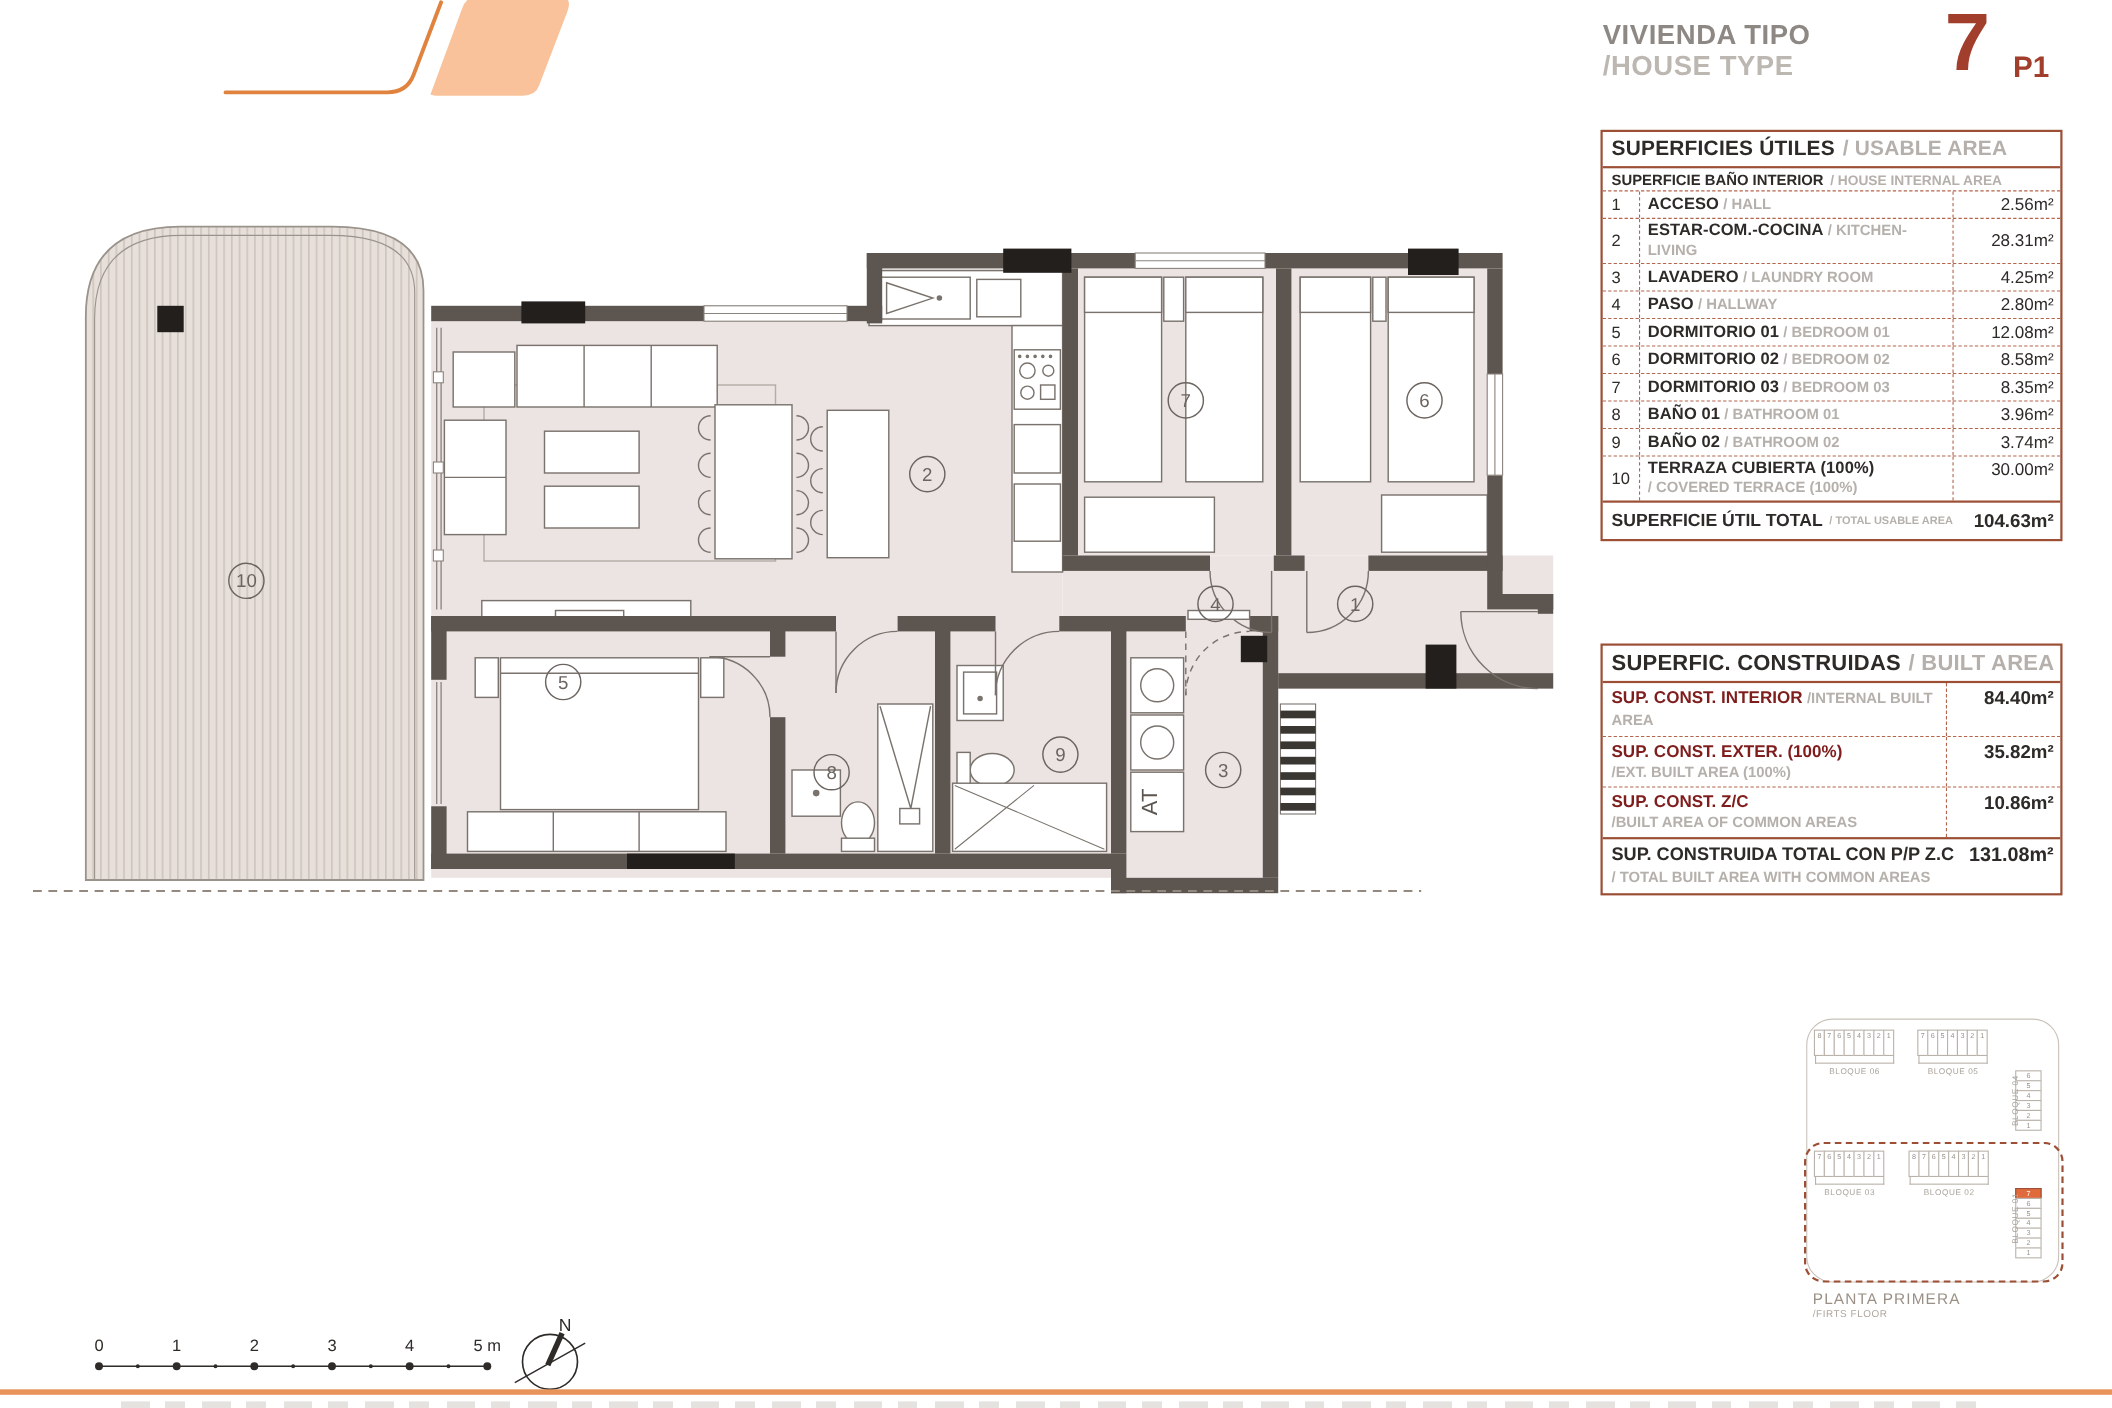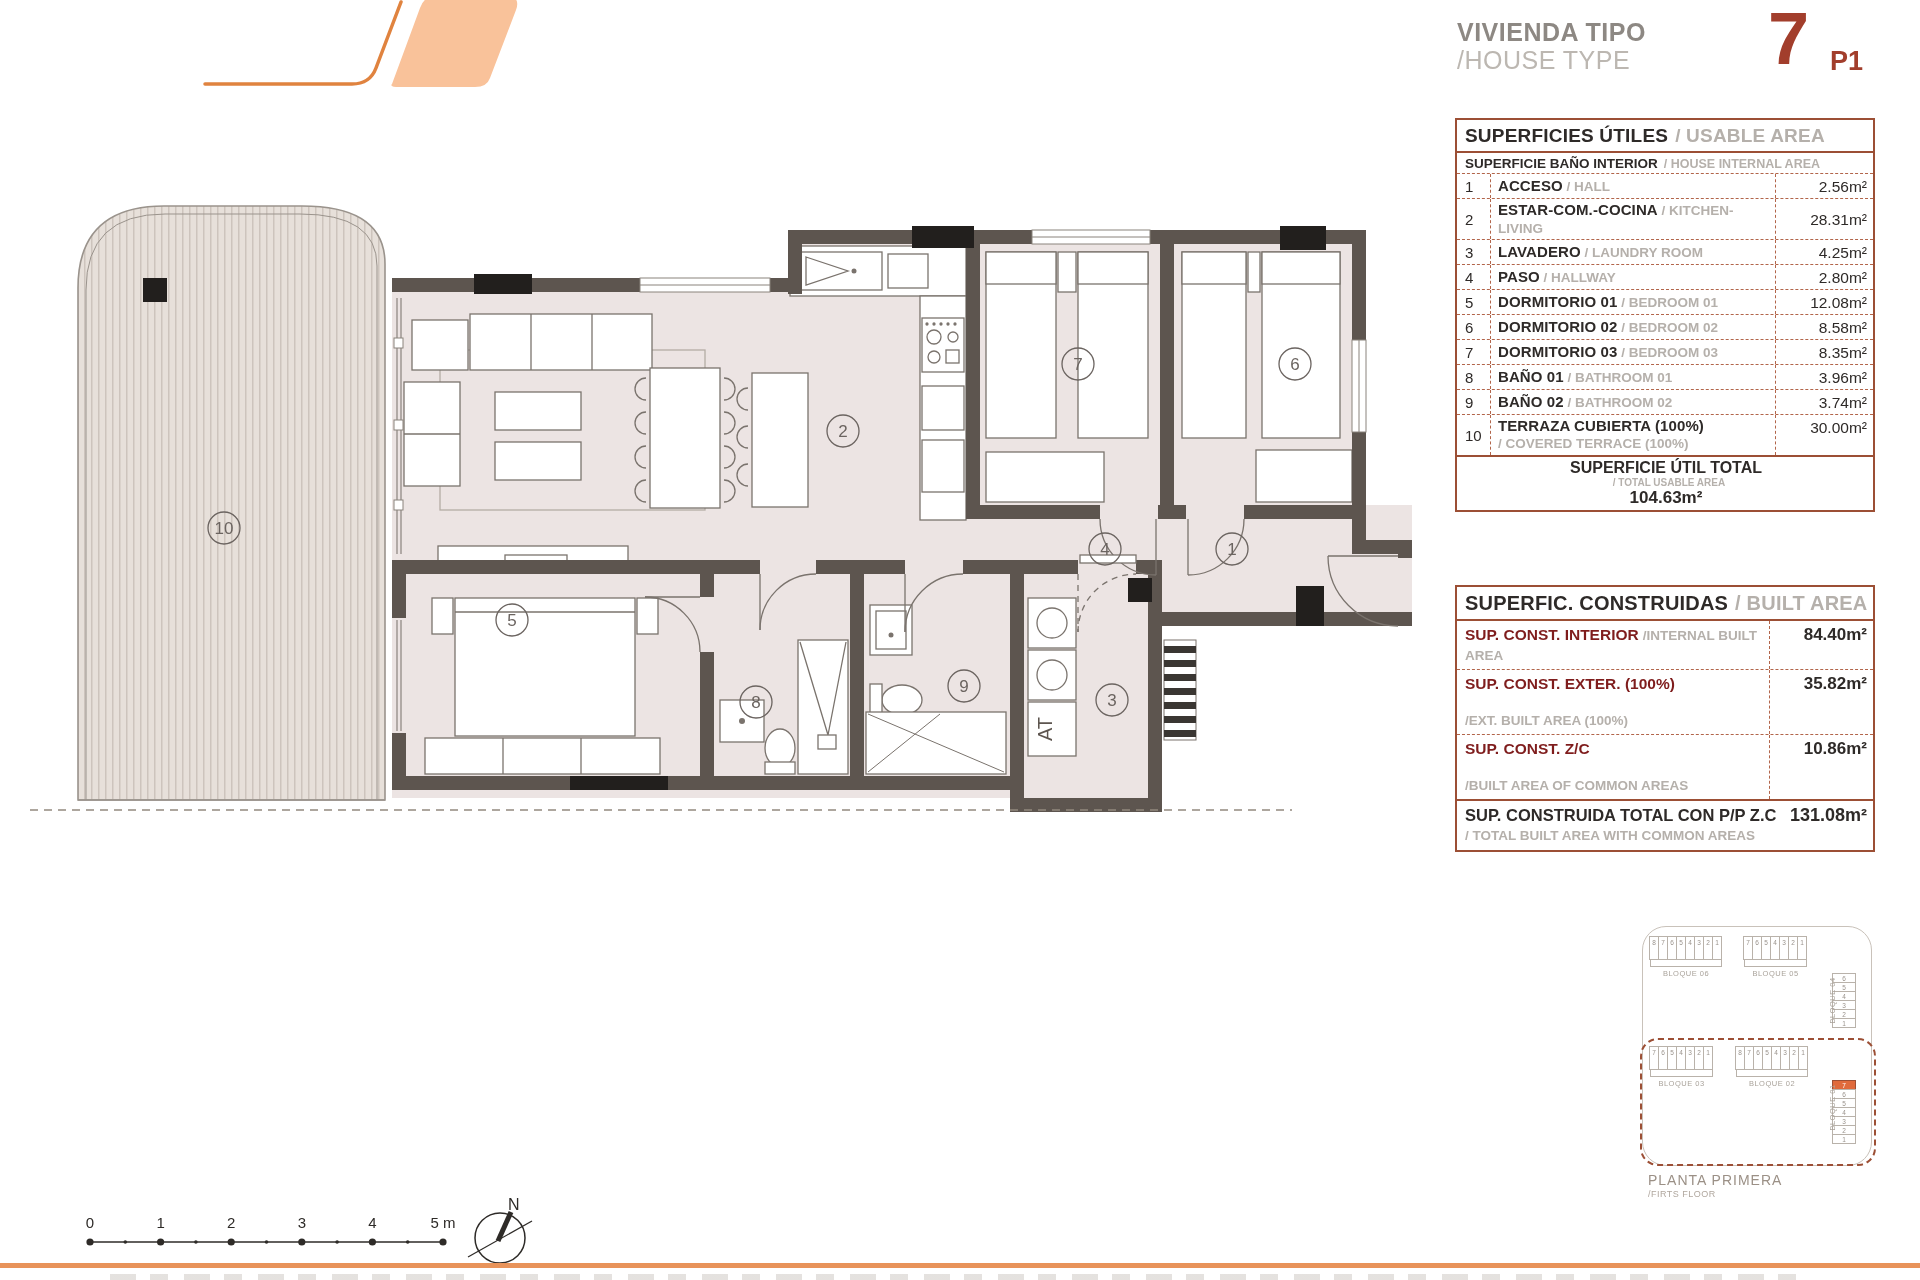--- a/index.html
+++ b/index.html
@@ -2,21 +2,21 @@
 <html><head>
 <meta charset="utf-8">
 <style>
   html,body{margin:0;padding:0;background:#ffffff;}
   body{font-family:"Liberation Sans", sans-serif; -webkit-font-smoothing:antialiased;}
   #page{position:relative;width:1920px;height:1280px;background:#fff;overflow:hidden;}
 
   
   .title-block{position:absolute;left:1457px;top:18px;width:300px;line-height:1.12;}
   .title-es{font-size:25px;font-weight:bold;color:#8d8883;letter-spacing:.5px;}
-  .title-en{font-size:25px;font-weight:normal;color:#bcb7b1;letter-spacing:.5px;}
+  .title-en{font-size:25px;font-weight:bold;color:#bcb7b1;letter-spacing:.5px;}
   .type-num{position:absolute;left:1768px;top:2px;font-size:74px;font-weight:bold;color:#A23E2C;line-height:1;}
   .type-sub{position:absolute;left:1830px;top:46px;font-size:27px;font-weight:bold;color:#A23E2C;}
 
   
   .area-table{position:absolute;left:1455px;width:420px;border:2px solid #9C4F35;background:#fff;box-sizing:border-box;}
   #usable-table{top:118px;}
   #built-table{top:585px;}
   .tbl-header{display:flex;gap:7px;align-items:baseline;padding:5px 8px 4px 8px;border-bottom:2px solid #9C4F35;}
   .tbl-header .es{font-size:19px;font-weight:bold;color:#2e2a28;letter-spacing:.2px;white-space:nowrap;}
   .tbl-header .en{font-size:19px;font-weight:bold;color:#b5b0ab;letter-spacing:.2px;white-space:nowrap;}
@@ -25,32 +25,32 @@
   .tbl-subheader .en{font-size:12.5px;font-weight:bold;color:#b5b0ab;}
   .ut-row{display:flex;border-top:1.5px dashed #b2654a;min-height:24px;align-items:center;}
   .ut-row.tall{min-height:40px;align-items:flex-start;}
   .ut-num{width:34px;flex:0 0 34px;border-right:1.5px dashed #b2654a;align-self:stretch;display:flex;align-items:center;justify-content:flex-start;padding-left:8px;font-size:15px;color:#2e2a28;box-sizing:border-box;}
   .ut-name{flex:1;padding:2px 4px 2px 7px;font-size:15px;color:#2e2a28;line-height:1.2;}
   .ut-name b{font-weight:bold;letter-spacing:.1px;}
   .ut-name i{font-style:normal;color:#b5b0ab;font-weight:bold;font-size:13.5px;}
   .ut-name2{color:#b5b0ab;font-weight:bold;font-size:13.5px;}
   .ut-val{width:98px;flex:0 0 98px;border-left:1.5px dashed #b2654a;align-self:stretch;display:flex;align-items:center;justify-content:flex-end;padding:2px 6px 0 0;font-size:15.5px;color:#2e2a28;box-sizing:border-box;}
   .ut-row.tall .ut-val{align-items:flex-start;padding-top:4px;}
-  .ut-total{display:flex;border-top:2px solid #9C4F35;min-height:29px;align-items:center;padding:2px 6px 2px 8px;flex-direction:column;}
+  .ut-total{display:flex;border-top:2px solid #9C4F35;min-height:29px;align-items:center;padding:2px 6px 2px 8px;}
   .ut-total .es{font-size:16px;font-weight:bold;color:#2e2a28;white-space:nowrap;}
   .ut-total .en{font-size:10px;font-weight:bold;color:#b5b0ab;margin-left:6px;white-space:nowrap;flex:1;}
   .ut-total .val{font-size:17px;font-weight:bold;color:#2e2a28;text-align:center;}
 
   .bt-row{display:flex;border-top:1.5px dashed #b2654a;}
   .bt-row:first-of-type{border-top:none;}
   .bt-left{flex:1;padding:4px 6px 4px 8px;line-height:1.25;}
   .bt-left .es{font-size:15.5px;font-weight:bold;color:#7f1d1d;}
   .bt-left .en{font-size:13.5px;font-weight:bold;color:#b5b0ab;}
   .bt-left .en.inline{margin-left:4px;}
-  .bt-left .en.block{display:block;margin-top:19px;}
+  .bt-left .en.block{display:block;}
   .bt-val{width:104px;flex:0 0 104px;border-left:1.5px dashed #b2654a;display:flex;justify-content:flex-end;align-items:flex-start;padding:4px 6px 0 0;font-size:17px;font-weight:bold;color:#2e2a28;box-sizing:border-box;}
   .bt-total{border-top:2px solid #9C4F35;display:flex;padding:4px 6px 6px 8px;}
   .bt-total .lines{flex:1;line-height:1.3;}
   .bt-total .es{font-size:16.5px;font-weight:bold;color:#2e2a28;}
   .bt-total .en{font-size:13.5px;font-weight:bold;color:#b5b0ab;display:block;}
   .bt-total .val{font-size:18px;font-weight:bold;color:#2e2a28;}
 
   
   #siteplan{position:absolute;left:1640px;top:920px;width:240px;height:285px;}
   .sp-outline{position:absolute;left:2px;top:6px;width:228px;height:238px;border:1.5px solid #c9c2ba;border-radius:24px;}

